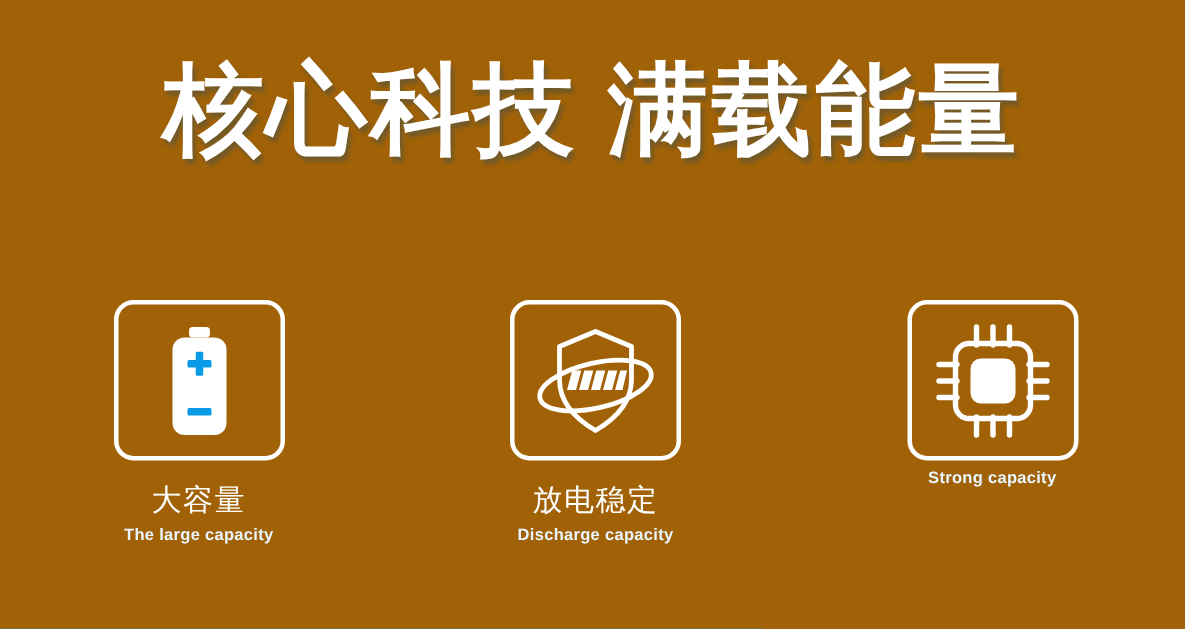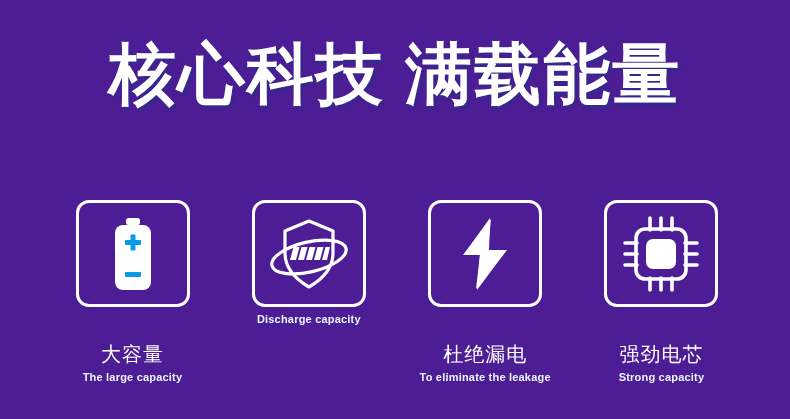--- a/index.html
+++ b/index.html
@@ -12,21 +12,21 @@
     height: 419px;
     overflow: hidden;
     background: #0a9ae6;
     font-family: "Liberation Sans", "DejaVu Sans", sans-serif;
   }
 
   .banner {
     position: relative;
     width: 790px;
     height: 419px;
-    background: #4c1d95;
+    background: #a16207;
     box-sizing: border-box;
     overflow: hidden;
   }
 
   
   .headline-wrap {
     position: absolute;
     top: 38px;
     left: 0;
     width: 790px;
@@ -70,21 +70,21 @@
     display: flex;
     align-items: center;
     justify-content: center;
     background: transparent;
   }
   .icon-box svg {
     display: block;
   }
 
   .feature-cn {
-    margin-top: 36px;
+    margin-top: 16px;
     color: #ffffff;
     font-size: 20px;
     font-weight: 400;
     letter-spacing: 1px;
     line-height: 1.1;
     white-space: nowrap;
   }
   .feature-en {
     margin-top: 6px;
     color: #eaf6ff;
@@ -133,35 +133,24 @@
             <g fill="#ffffff">
               <polygon points="25.5,30 31.5,30 28,43 22,43"></polygon>
               <polygon points="33.5,30 39.5,30 36,43 30,43"></polygon>
               <polygon points="41.5,30 47.5,30 44,43 38,43"></polygon>
               <polygon points="49.5,30 55.5,30 52,43 46,43"></polygon>
               <polygon points="57.5,30 62,30 59,43 54,43"></polygon>
             </g>
           </svg>
         </span>
       </div>
+      <div class="feature-cn">放电稳定</div>
       <div class="feature-en">Discharge capacity</div>
     </div>
 
-    <div class="feature">
-      <div class="icon-box">
-        <span>
-          <svg width="50" height="72" viewBox="0 0 50 72" aria-hidden="true">
-            <polygon points="30,0 4,36 19,36 4,36 20,36 17,72 46,33 29,33" fill="#ffffff"></polygon>
-            <polygon points="31,1 3,37 20,37 16,71 47,32 28,32" fill="#ffffff"></polygon>
-          </svg>
-        </span>
-      </div>
-      <div class="feature-cn">杜绝漏电</div>
-      <div class="feature-en">To eliminate the leakage</div>
-    </div>
 
     <div class="feature">
       <div class="icon-box">
         <span>
           <svg width="76" height="76" viewBox="0 0 76 76" aria-hidden="true">
             <g stroke="#ffffff" stroke-width="3.6" stroke-linecap="round" fill="none">
 
               <line x1="27" y1="2" x2="27" y2="14"></line>
               <line x1="38" y1="2" x2="38" y2="14"></line>
               <line x1="49" y1="2" x2="49" y2="14"></line>
@@ -176,18 +165,17 @@
 
               <line x1="62" y1="27" x2="74" y2="27"></line>
               <line x1="62" y1="38" x2="74" y2="38"></line>
               <line x1="62" y1="49" x2="74" y2="49"></line>
             </g>
             <rect x="13" y="13" width="50" height="50" rx="9" fill="none" stroke="#ffffff" stroke-width="3.6"></rect>
             <rect x="23" y="23" width="30" height="30" rx="7" fill="#ffffff"></rect>
           </svg>
         </span>
       </div>
-      <div class="feature-cn">强劲电芯</div>
       <div class="feature-en">Strong capacity</div>
     </div>
 
   </div>
 </div>
 
 </body></html>

